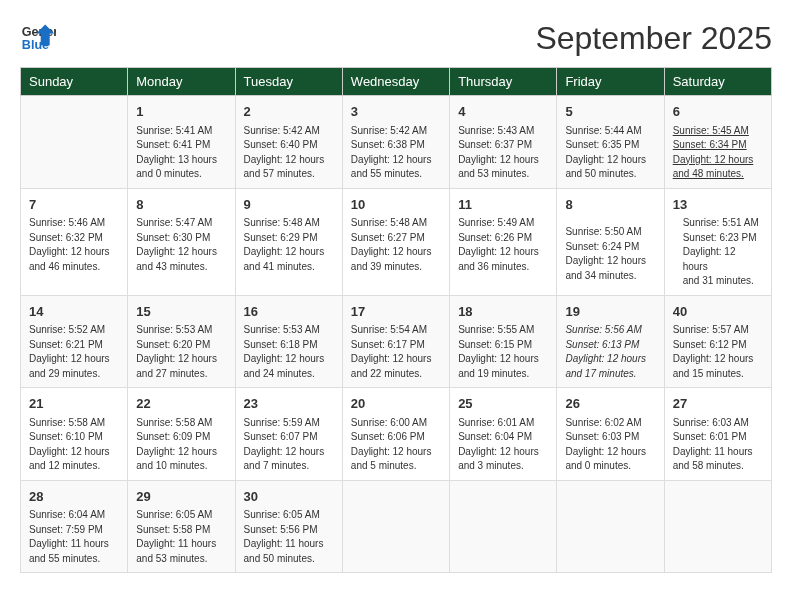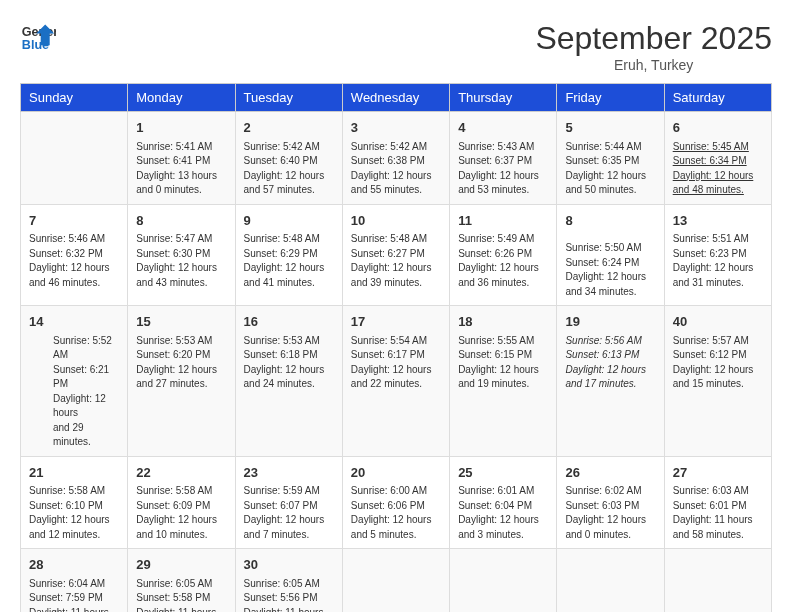--- a/index.html
+++ b/index.html
@@ -19,38 +19,38 @@
     .logo {
       display: flex;
       align-items: center;
       gap: 4px;
     }
     .logo-icon {
       width: 36px;
       height: 36px;
     }
     .title-block {
-      text-align: center;
+      text-align: left;
     }
     .month-title {
       font-size: 32px;
       color: #333;
       font-weight: normal;
     }
     .location {
       font-size: 14px;
       color: #555;
     }
     table {
       width: 100%;
       border-collapse: collapse;
       font-size: 11px;
     }
     thead tr th {
-      background-color: #1d4ed8;
+      background-color: #14532d;
       color: #fff;
       text-align: left;
       padding: 6px 8px;
       font-size: 13px;
       font-weight: normal;
       border: 1px solid #ccc;
     }
     tbody tr td {
       vertical-align: top;
       padding: 6px 8px;
@@ -88,21 +88,20 @@
 <div class="header">
   <div class="logo">
     <svg class="logo-icon" viewBox="0 0 40 40">
       <text x="2" y="18" font-size="14" font-weight="bold" fill="#333" font-family="Arial">General</text>
       <text x="2" y="32" font-size="14" font-weight="bold" fill="#1a6fc4" font-family="Arial">Blue</text>
       <polygon points="28,5 38,15 33,15 33,28 23,28 23,15 18,15" fill="#1a6fc4"></polygon>
     </svg>
   </div>
   <div class="title-block">
     <div class="month-title">September 2025</div>
-    <div class="location">Eruh, Turkey</div>
   </div>
 </div>
 
 <table>
   <thead>
     <tr>
     <th>Sunday</th>
         <th>Monday</th>
         <th>Tuesday</th>
         <th>Wednesday</th>
@@ -195,30 +194,30 @@
         </td>
         <td>
           <span class="day-number">8</span>
           <div class="day-info" style="white-space: pre-line; margin-top: 11px;">Sunrise: 5:50 AM
 Sunset: 6:24 PM
 Daylight: 12 hours
 and 34 minutes.</div>
         </td>
         <td>
           <span class="day-number">13</span>
-          <div class="day-info" style="white-space: pre-line;">Sunrise: 5:51 AM
+          <div class="day-info" style="white-space: pre-line; margin-left: 10px;">Sunrise: 5:51 AM
 Sunset: 6:23 PM
 Daylight: 12 hours
 and 31 minutes.</div>
         </td>
       </tr>
       <tr>
         <td>
           <span class="day-number">14</span>
-          <div class="day-info" style="white-space: pre-line; margin-left: 24px;">Sunrise: 5:52 AM
+          <div class="day-info" style="white-space: pre-line;">Sunrise: 5:52 AM
 Sunset: 6:21 PM
 Daylight: 12 hours
 and 29 minutes.</div>
         </td>
         <td>
           <span class="day-number">15</span>
           <div class="day-info" style="white-space: pre-line;">Sunrise: 5:53 AM
 Sunset: 6:20 PM
 Daylight: 12 hours
 and 27 minutes.</div>

